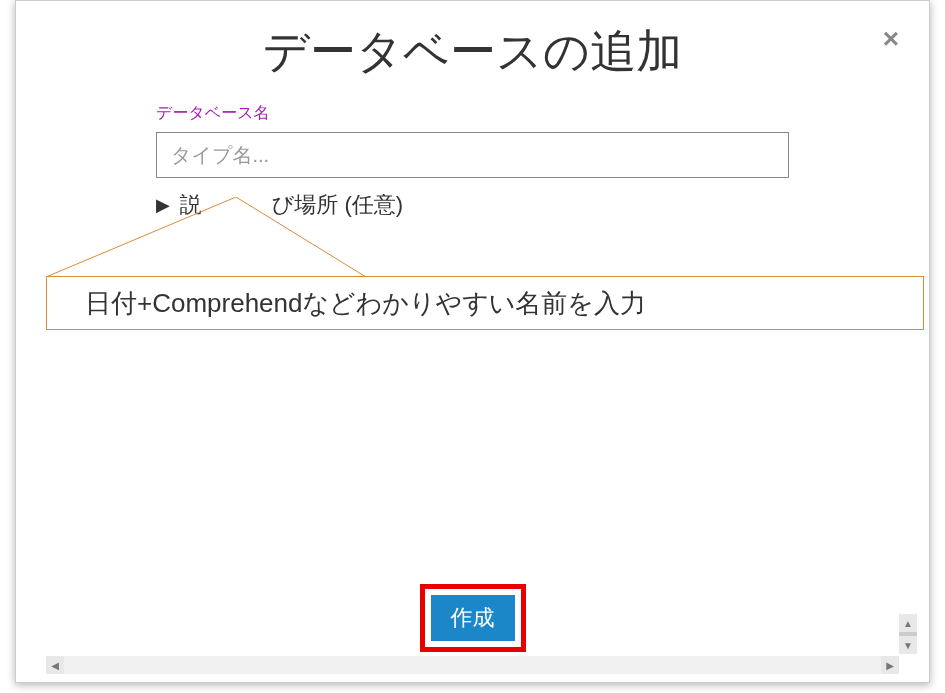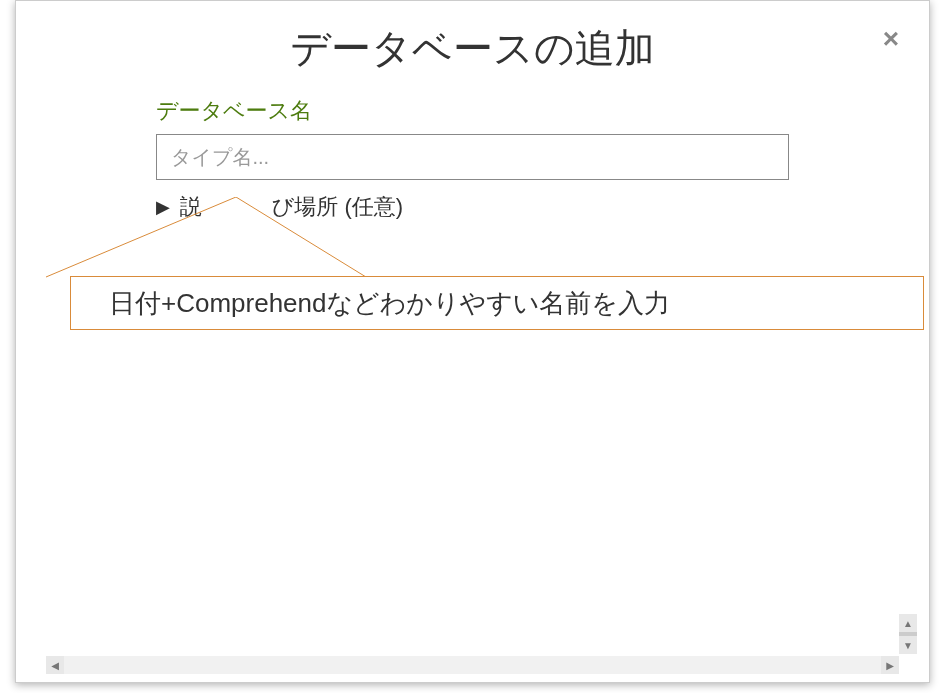--- a/index.html
+++ b/index.html
@@ -24,41 +24,41 @@
       border: 1px solid #ccc;
       box-shadow: 0 2px 8px rgba(0,0,0,0.3);
       overflow: hidden;
     }
     .modal-header {
       position: relative;
       padding: 20px 40px 10px 40px;
       text-align: center;
     }
     .modal-title {
-      font-size: 40px;
+      font-size: 46px;
       font-weight: normal;
       color: #333;
     }
     .close-button {
       position: absolute;
       top: 24px;
       right: 30px;
       font-size: 28px;
       font-weight: bold;
       color: #888;
       cursor: pointer;
       line-height: 1;
     }
     .modal-body {
       padding: 10px 140px 0 140px;
       position: relative;
     }
     .field-label {
-      font-size: 22px;
-      color: #4d7c0f;
+      font-size: 16px;
+      color: #a21caf;
       margin-bottom: 8px;
     }
     .text-input {
       width: 100%;
       height: 46px;
       border: 1px solid #888;
       padding: 0 14px;
       font-size: 20px;
       color: #a16207;
     }
@@ -92,21 +92,20 @@
       top: 275px;
       height: 54px;
       background: #fff;
       border: 1px solid #d98b3a;
       display: flex;
       align-items: center;
       padding-left: 38px;
       font-size: 26px;
       color: #333;
       z-index: 5;
-      margin-left: 24px;
     }
     .annotation-line-svg {
       position: absolute;
       left: 30px;
       top: 196px;
       width: 400px;
       height: 82px;
       z-index: 4;
       pointer-events: none;
     }
@@ -199,20 +198,25 @@
 
   <svg class="annotation-line-svg">
     <line x1="190" y1="0" x2="0" y2="80" stroke="#d98b3a" stroke-width="1"></line>
     <line x1="190" y1="0" x2="320" y2="80" stroke="#d98b3a" stroke-width="1"></line>
   </svg>
 
   <div class="annotation-box">
     <span>日付+Comprehendなどわかりやすい名前を入力</span>
   </div>
 
+  <div class="modal-footer">
+    <div class="create-button-wrap">
+      <button class="create-button">作成</button>
+    </div>
+  </div>
 
   <div class="scrollbar-vertical">
     <div class="scroll-arrow">▲</div>
     <div class="scroll-thumb"></div>
     <div class="scroll-arrow">▼</div>
   </div>
 
   <div class="scrollbar-horizontal">
     <div class="scroll-arrow">◀</div>
     <div class="scroll-arrow">▶</div>

